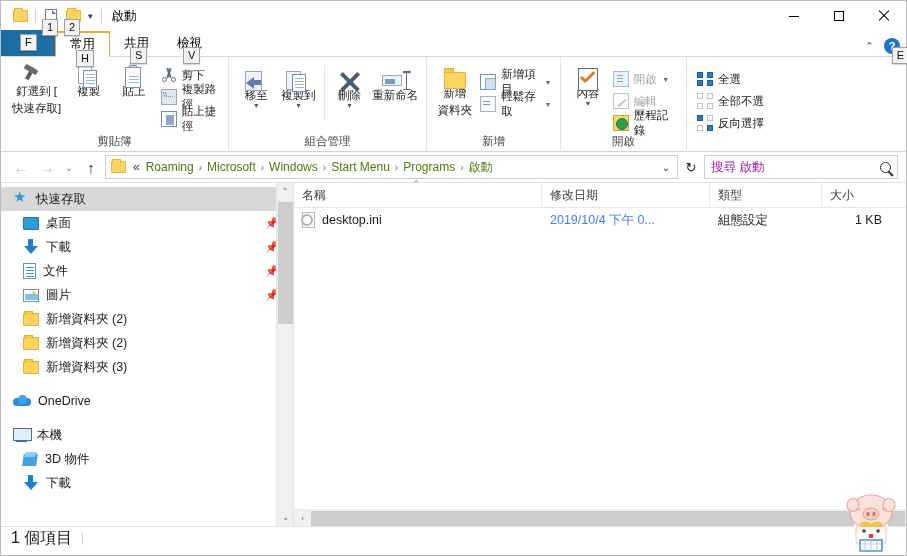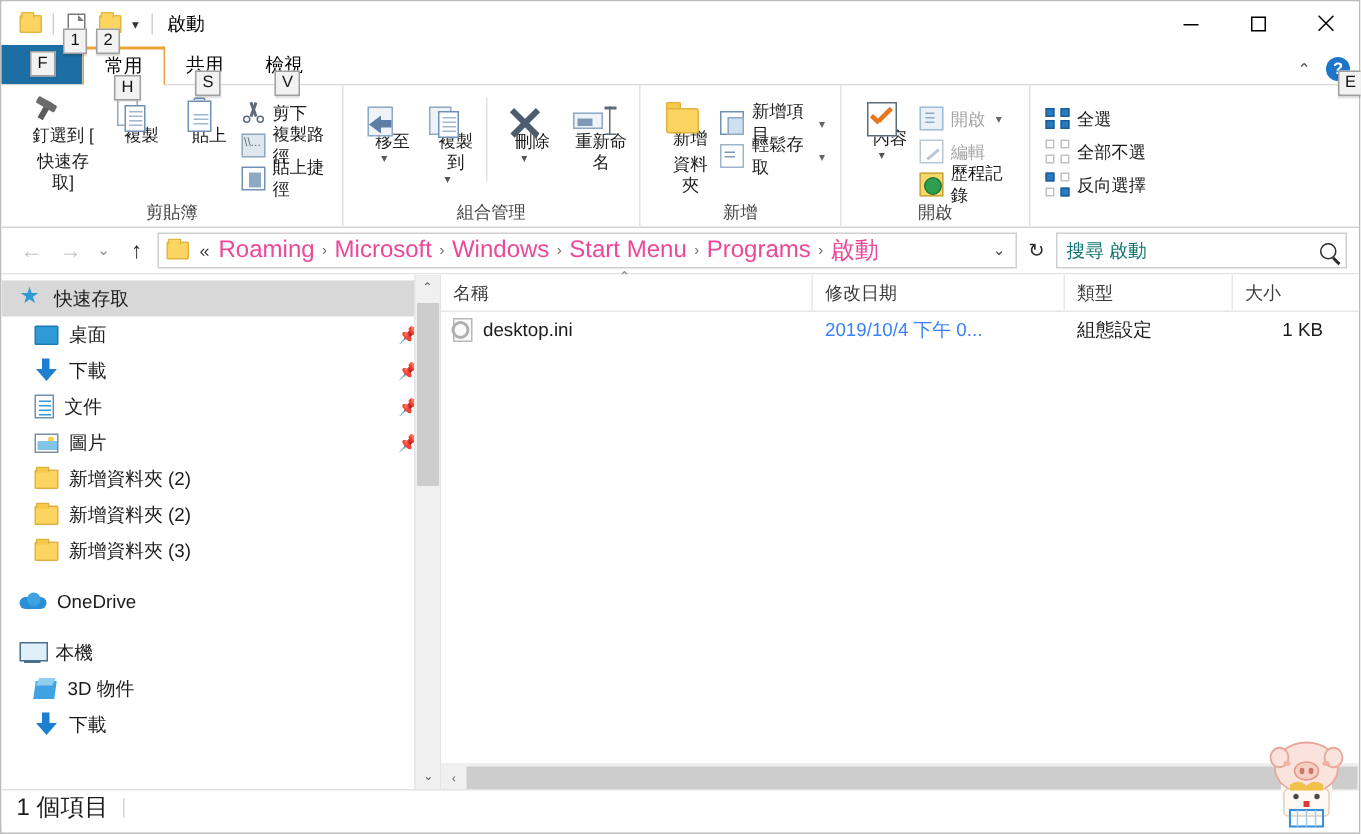--- a/index.html
+++ b/index.html
@@ -54,21 +54,21 @@
                display:flex; align-items:center; justify-content:center; position:relative; }
 
   
   .ribbon { position:relative; height:95px; background:#fff; border-bottom:1px solid #d4d4d4; display:flex; }
   .rgroup { position:relative; height:95px; display:flex; flex-direction:column; justify-content:space-between;
             border-right:1px solid #e4e4e4; }
   .rgroup-content { display:flex; align-items:flex-start; padding:4px 6px 0 6px; flex:1; }
   .rgroup-label { text-align:center; font-size:11.5px; color:#444; padding-bottom:3px; }
 
   .bigbtn { width:62px; display:flex; flex-direction:column; align-items:center; padding-top:4px; text-align:center; }
-  .bigbtn .lbl { font-size:11.5px; line-height:14px; color:#1b1b1b; margin-top:3px;margin-left:11px; }
+  .bigbtn .lbl { font-size:11.5px; line-height:14px; color:#1b1b1b; margin-top:3px; }
   .bigbtn .caret { font-size:8px; color:#555; line-height:7px; }
 
   .smallcol { display:flex; flex-direction:column; justify-content:flex-start; padding-top:3px; }
   .smallbtn { display:flex; align-items:center; gap:5px; height:22px; padding:0 4px; font-size:11.5px; color:#1b1b1b; }
   .smallbtn.disabled { color:#a6a6a6; }
   .smallbtn .caret { font-size:8px; color:#666; margin-left:2px; }
 
   
   .ic { width:16px; height:16px; position:relative; flex:0 0 16px; }
   .ic-pin{ width:26px;height:26px; }
@@ -132,28 +132,28 @@
   .ic-selinv div.on{background:#2a7ac0;border-color:#1b5d99;}
   .q1{left:0;top:0;} .q2{right:0;top:0;} .q3{left:0;bottom:0;} .q4{right:0;bottom:0;}
 
   
   .addrbar { height:30px; display:flex; align-items:center; background:#fff; padding:0 8px; gap:2px; }
   .navbtn { width:24px; height:24px; display:flex; align-items:center; justify-content:center; font-size:15px; color:#c4c4c4; }
   .navbtn.enabled { color:#2b2b2b; }
   .navbtn.small { width:16px; font-size:10px; color:#8a8a8a; }
   .crumbbox { flex:1; height:24px; border:1px solid #cfcfcf; background:#fff; display:flex; align-items:center; padding:0 2px; min-width:0; }
   .crumb-folder { margin:0 4px 0 3px; }
-  .crumb { font-size:16px; color:#ec4899; padding:0 3px; white-space:nowrap; }
+  .crumb { font-size:12px; color:#4d7c0f; padding:0 3px; white-space:nowrap; }
   .crumb.chev { color:#6d6d6d; font-size:10px; padding:0 2px; }
   .crumb.dbl { color:#3a3a3a; font-size:12px; }
   .crumb-spacer { flex:1; }
   .crumb-dd { width:18px; text-align:center; font-size:10px; color:#3a3a3a; }
   .refresh { width:22px; height:24px; display:flex; align-items:center; justify-content:center; font-size:13px; color:#2b2b2b; }
   .searchbox { width:194px; height:24px; border:1px solid #cfcfcf; background:#fff; display:flex; align-items:center; padding:0 6px; }
-  .searchbox .ph { flex:1; font-size:12.5px; color:#0f766e; }
+  .searchbox .ph { flex:1; font-size:12.5px; color:#a21caf; }
   .mag { width:11px; height:11px; border:1.5px solid #2b2b2b; border-radius:50%; position:relative; }
   .mag:after { content:""; position:absolute; right:-4px; bottom:-3px; width:6px; height:1.5px; background:#2b2b2b; transform:rotate(45deg); }
 
   
   .body { display:flex; height:344px; border-top:1px solid #e3e3e3; }
   .navpane { width:292px; position:relative; background:#fff; overflow:hidden; }
   .navlist { padding-top:4px; }
   .navitem { height:24px; display:flex; align-items:center; font-size:12.5px; color:#1b1b1b; padding-left:12px; position:relative; }
   .navitem.selected { background:#d8d8d8; }
   .navitem.indent1 { padding-left:22px; }

